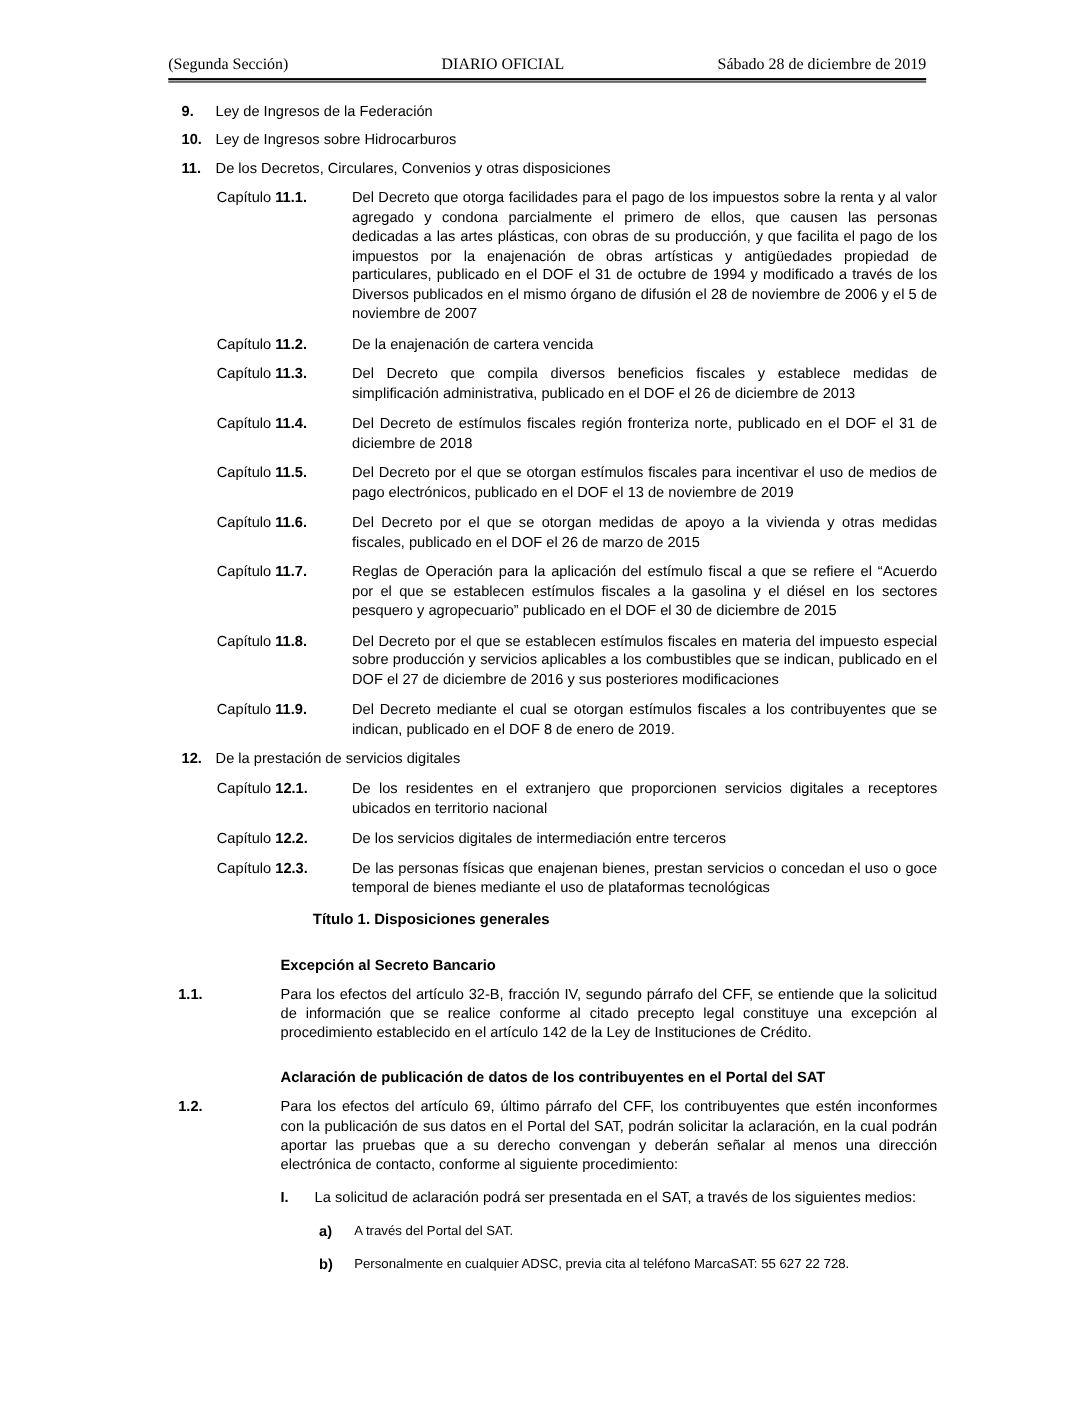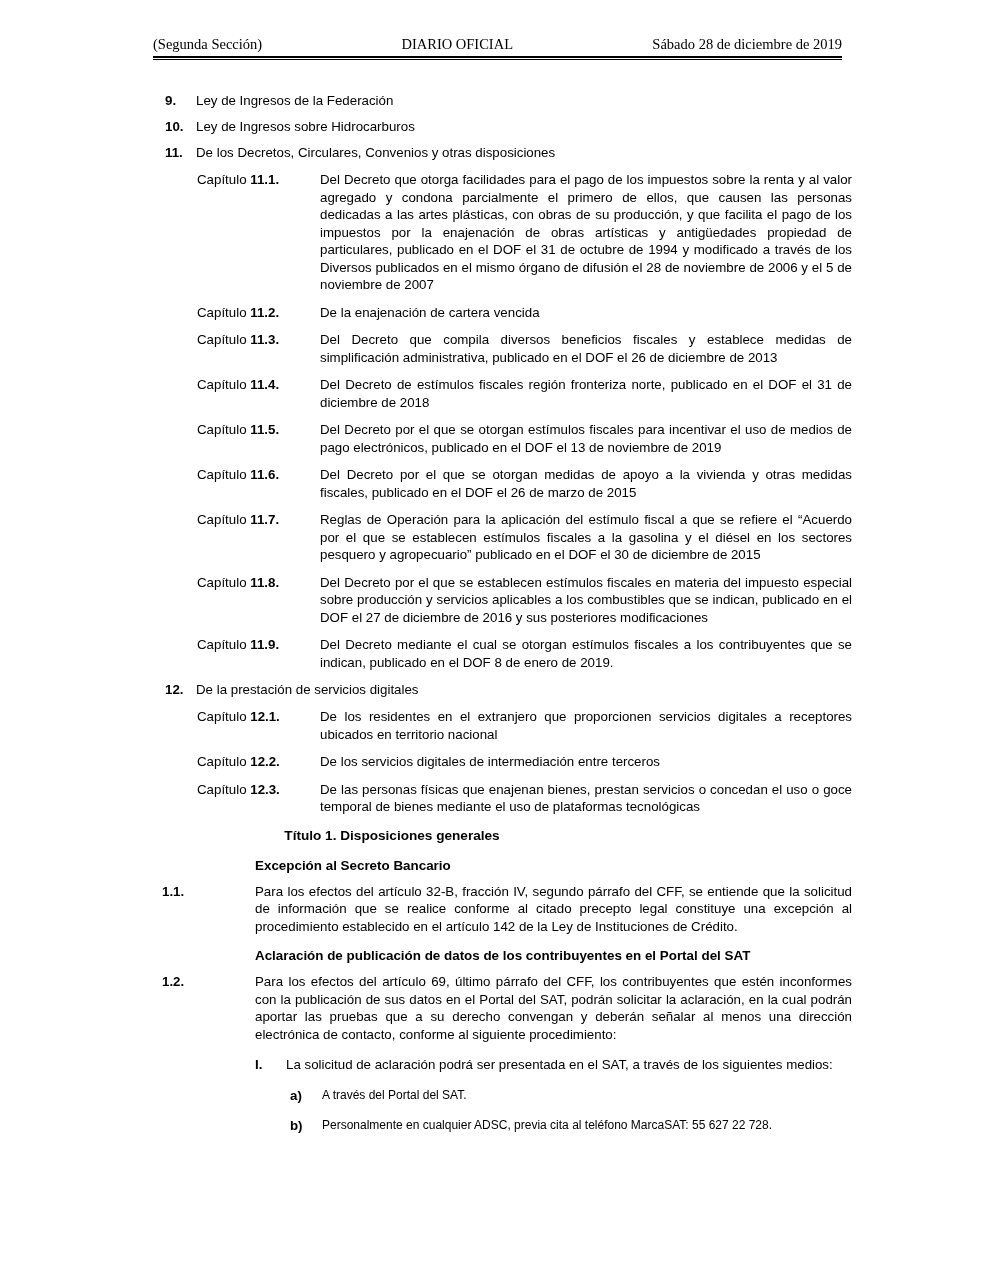--- a/index.html
+++ b/index.html
@@ -19,21 +19,21 @@
     position: relative;
     width: 990px;
     height: 1280px;
     box-sizing: border-box;
   }
 
   
   .pg-header {
     position: absolute;
     left: 153px;
-    top: 37px;
+    top: 52px;
     width: 689px;
     font-family: "Liberation Serif", serif;
     font-size: 14.5px;
     line-height: 1.1;
     color: #000;
   }
   .pg-header .hrow {
     display: flex;
     align-items: baseline;
     justify-content: space-between;
@@ -121,21 +121,21 @@
     padding-right: 216px;
   }
 
   
   .rule-head {
     margin-left: 255px;
     margin-right: 138px;
     font-weight: bold;
     font-size: 13.4px;
     line-height: 18px;
-    margin-top: 12px;
+    margin-top: 24px;
   }
 
   
   .rule {
     display: flex;
     margin-top: 8px;
   }
   .rule .rnum {
     flex: 0 0 93px;
     margin-left: 162px;

